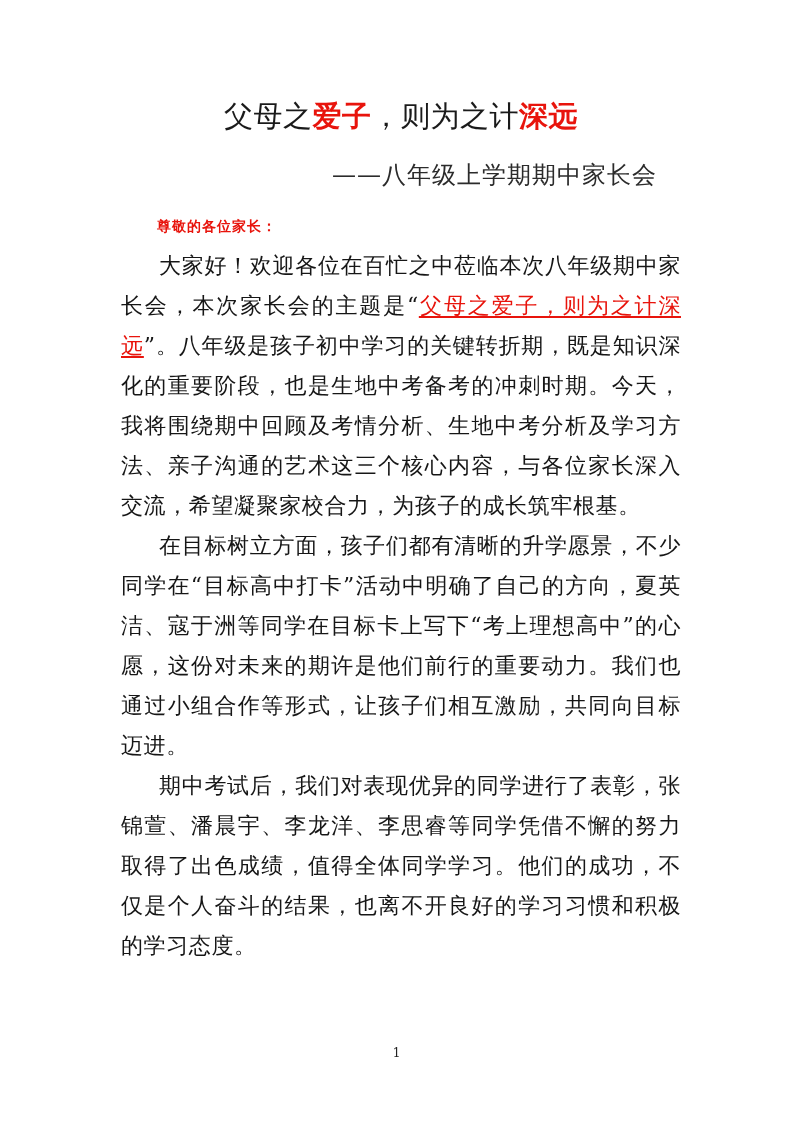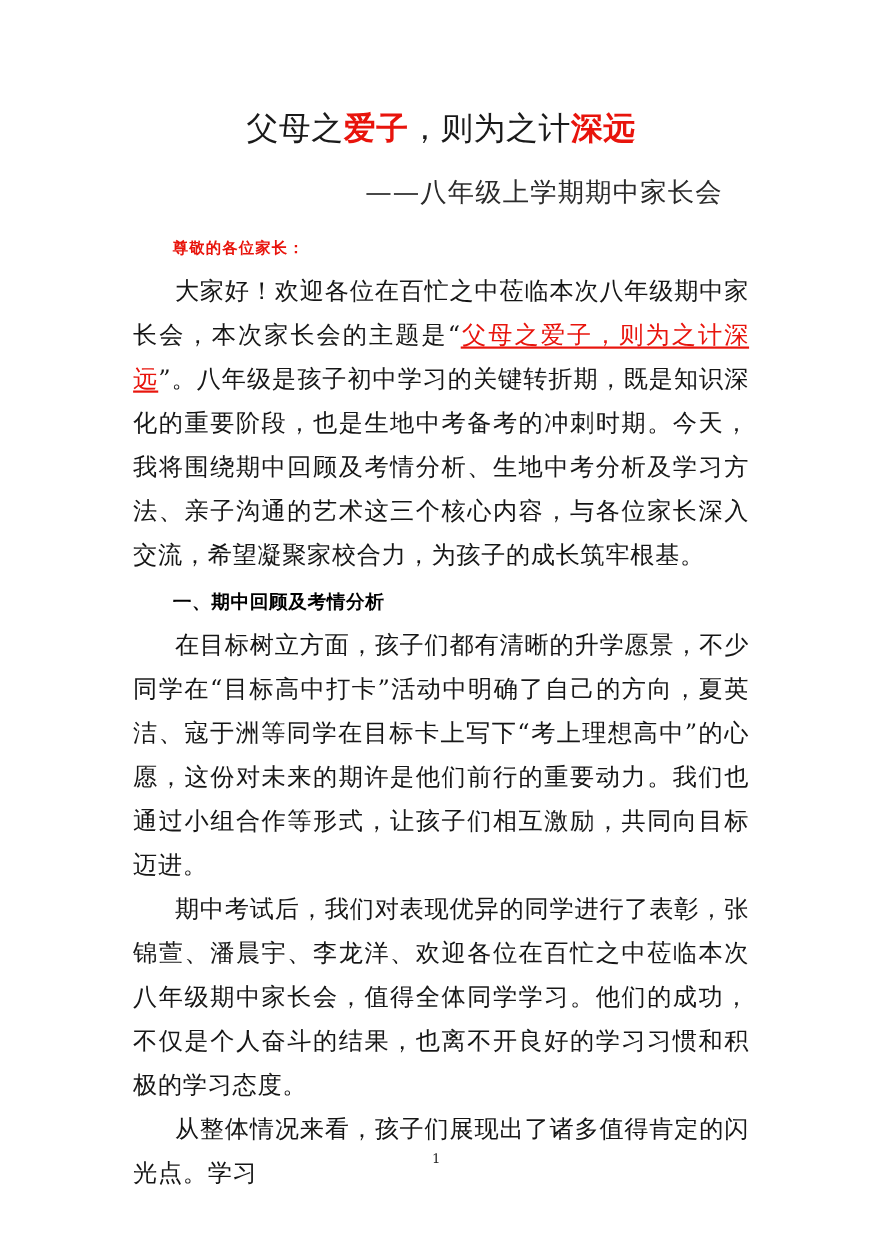--- a/index.html
+++ b/index.html
@@ -122,25 +122,23 @@
   <div class="content">
 
     <h1 class="doc-title"><span class="plain">父母之</span><span class="accent">爱子</span><span class="plain">，则为之计</span><span class="accent">深远</span></h1>
 
     <div class="doc-subtitle">——八年级上学期期中家长会</div>
 
     <p class="salutation">尊敬的各位家长：</p>
 
     <p class="para"><span>大家好！欢迎各位在百忙之中莅临本次八年级期中家长会，本次家长会的主题是“</span><span class="quote-red">父母之爱子，则为之计深远</span><span>”。八年级是孩子初中学习的关键转折期，既是知识深化的重要阶段，也是生地中考备考的冲刺时期。今天，我将围绕期中回顾及考情分析、生地中考分析及学习方法、亲子沟通的艺术这三个核心内容，与各位家长深入交流，希望凝聚家校合力，为孩子的成长筑牢根基。</span></p>
 
-    <h2 class="section-heading">一、期中回顾及考情分析</h2>
 
 
     <p class="para">在目标树立方面，孩子们都有清晰的升学愿景，不少同学在“目标高中打卡”活动中明确了自己的方向，夏英洁、寇于洲等同学在目标卡上写下“考上理想高中”的心愿，这份对未来的期许是他们前行的重要动力。我们也通过小组合作等形式，让孩子们相互激励，共同向目标迈进。</p>
 
-    <p class="para">期中考试后，我们对表现优异的同学进行了表彰，张锦萱、潘晨宇、李龙洋、欢迎各位在百忙之中莅临本次八年级期中家长会，值得全体同学学习。他们的成功，不仅是个人奋斗的结果，也离不开良好的学习习惯和积极的学习态度。</p>
+    <p class="para">期中考试后，我们对表现优异的同学进行了表彰，张锦萱、潘晨宇、李龙洋、李思睿等同学凭借不懈的努力取得了出色成绩，值得全体同学学习。他们的成功，不仅是个人奋斗的结果，也离不开良好的学习习惯和积极的学习态度。</p>
 
-    <p class="para">从整体情况来看，孩子们展现出了诸多值得肯定的闪光点。学习</p>
 
   </div>
 
   <div class="page-number">1</div>
 </div>
 
 </body></html>

